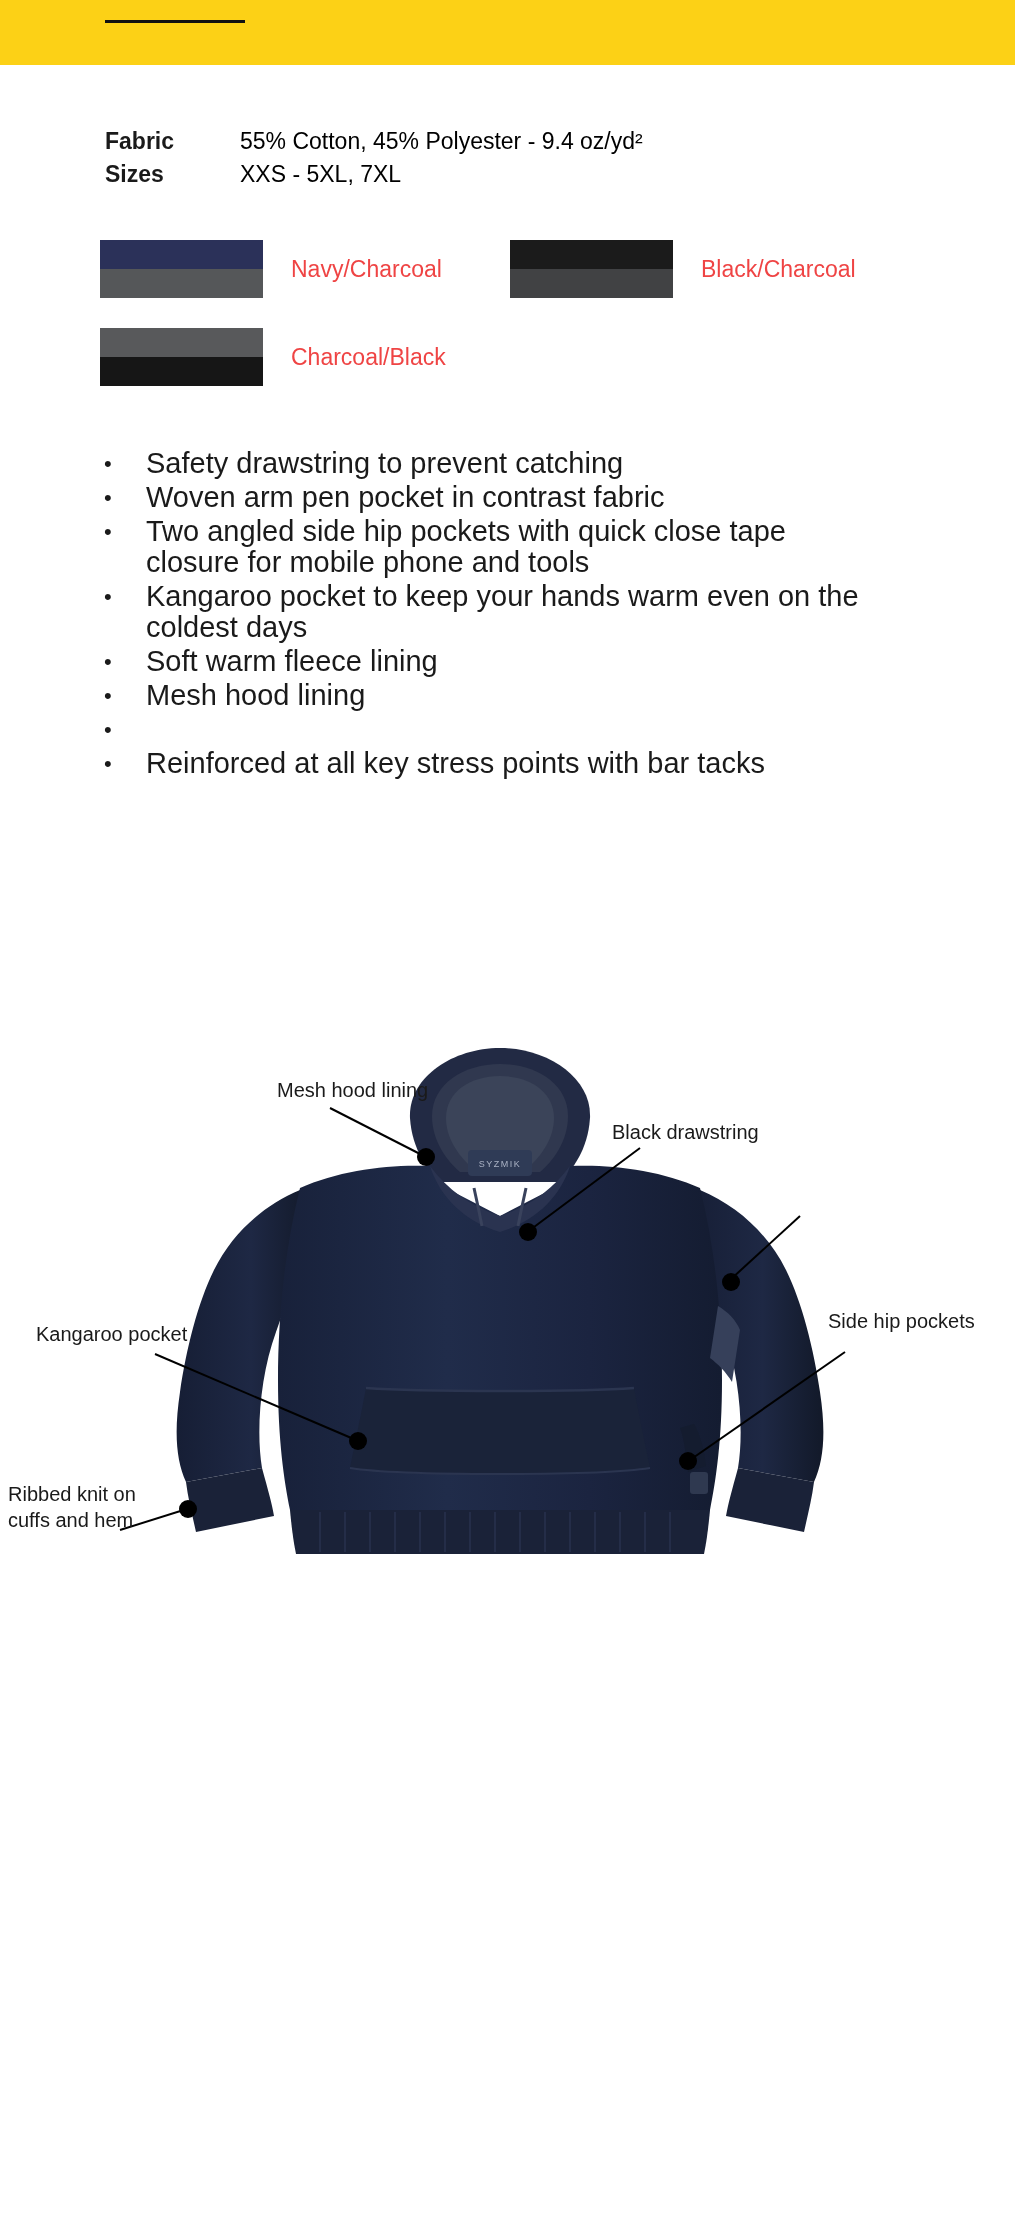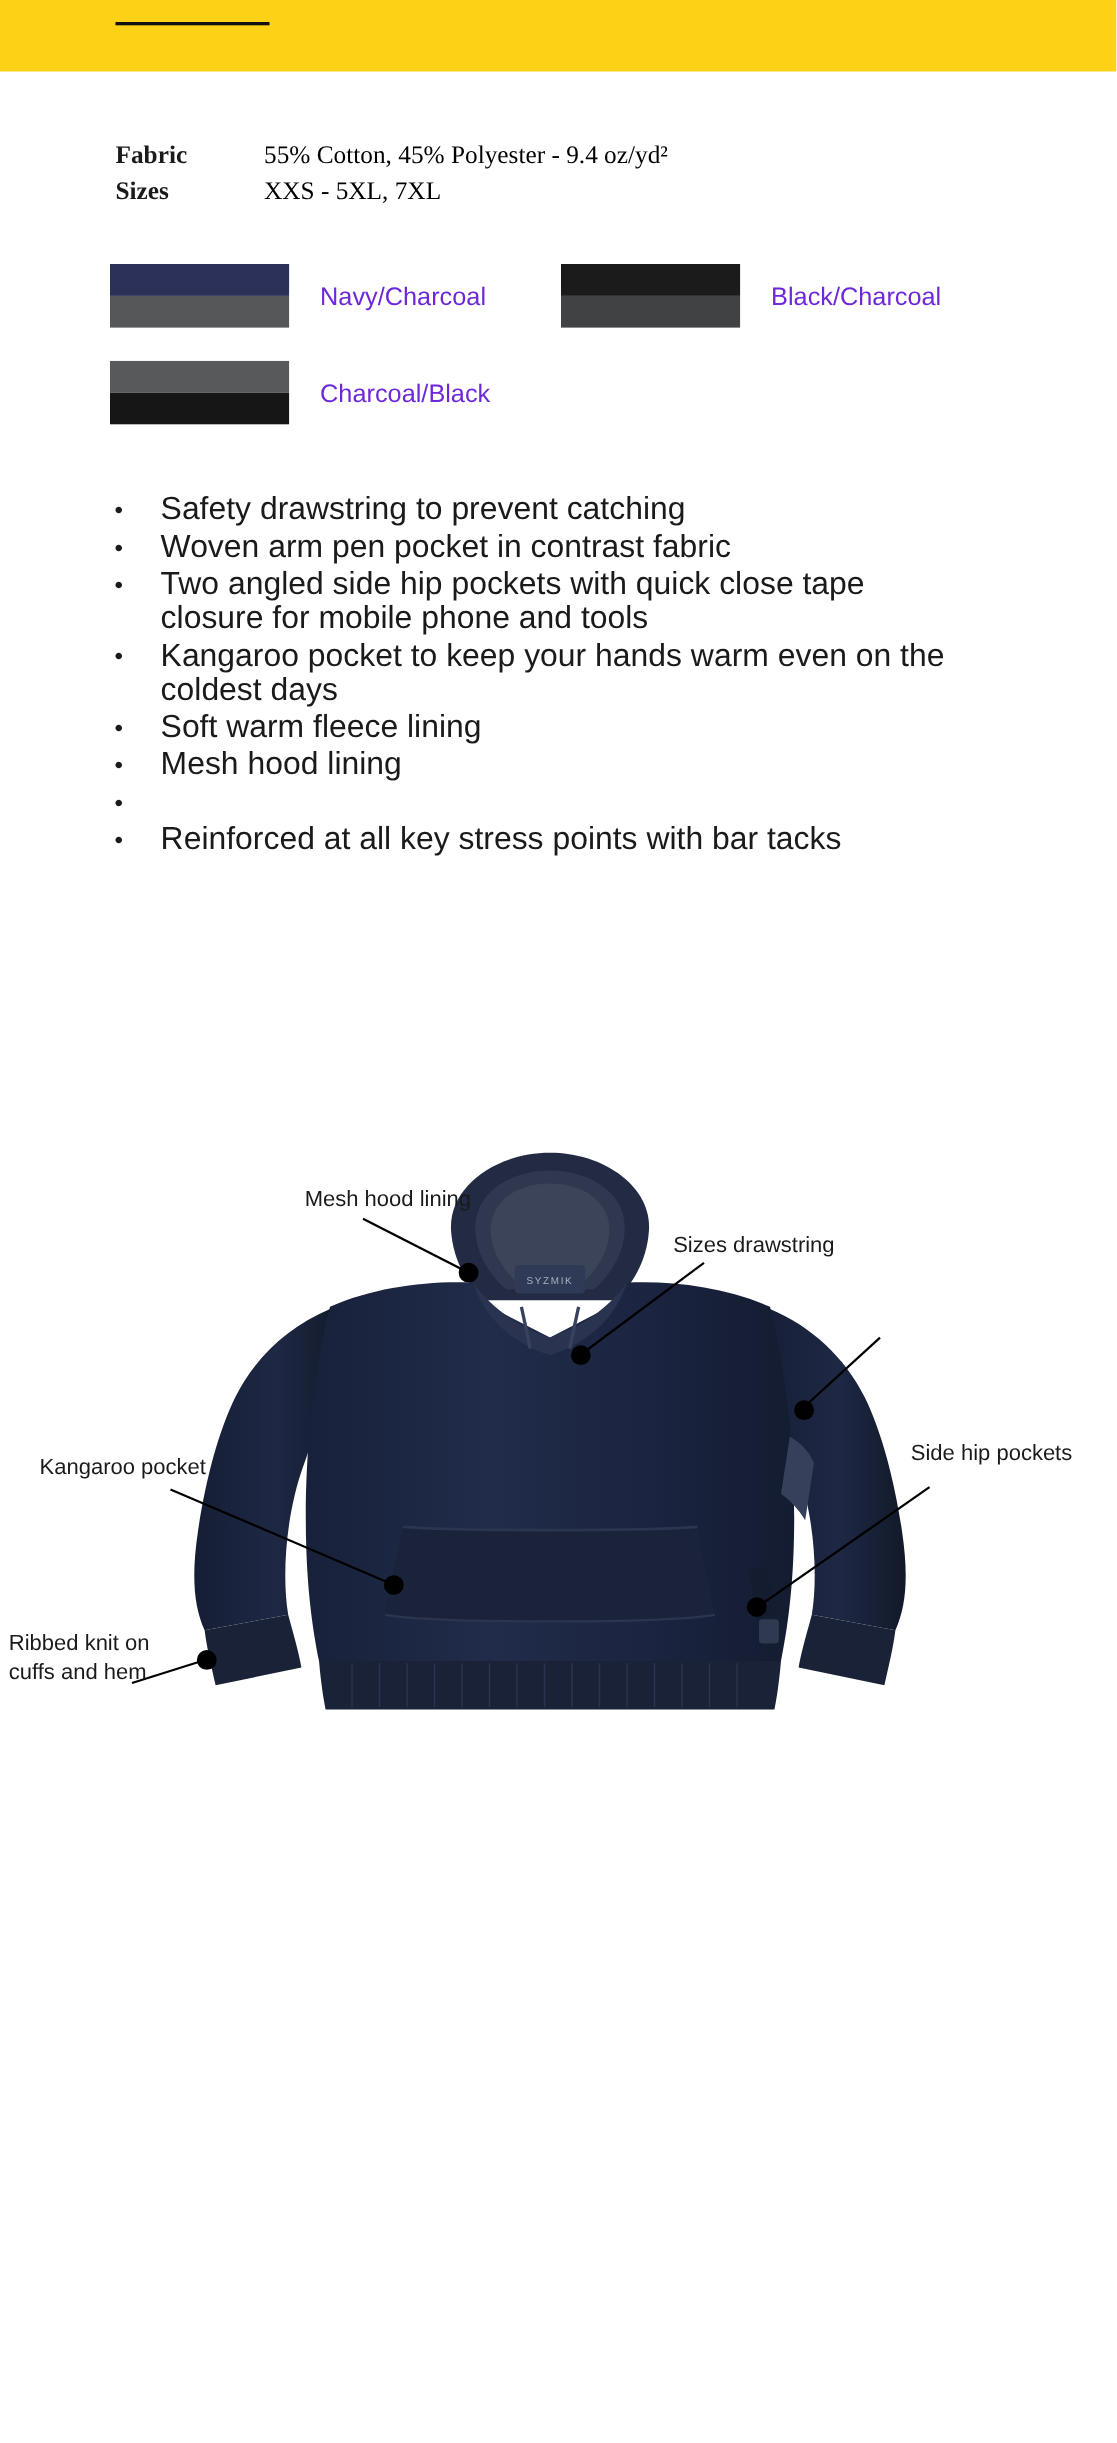--- a/index.html
+++ b/index.html
@@ -33,21 +33,20 @@
     height: 3px;
     background: #111111;
   }
 
   
   .specs {
     position: absolute;
     left: 105px;
     top: 126px;
     width: 720px;
-    font-family: Liberation Serif, serif;
   }
   .spec-row {
     display: flex;
     align-items: flex-start;
     margin-bottom: 3px;
   }
   .spec-label {
     width: 135px;
     font-size: 23px;
     font-weight: bold;
@@ -86,21 +85,21 @@
   }
   .swatch .sw-top {
     height: 29px;
   }
   .swatch .sw-bot {
     height: 29px;
   }
   .colour-label {
     margin-left: 28px;
     font-size: 23px;
-    color: #6d28d9;
+    color: #ef4444;
     line-height: 28px;
   }
 
   
   .features {
     position: absolute;
     left: 100px;
     top: 448px;
     width: 820px;
   }
@@ -327,17 +326,17 @@
       <circle cx="426" cy="137" r="9"></circle>
       <circle cx="528" cy="212" r="9"></circle>
       <circle cx="731" cy="262" r="9"></circle>
       <circle cx="688" cy="441" r="9"></circle>
       <circle cx="358" cy="421" r="9"></circle>
       <circle cx="188" cy="489" r="9"></circle>
     </g>
   </svg>
 
   <div class="callout c-mesh">Mesh hood lining</div>
-  <div class="callout c-draw">Sizes drawstring</div>
+  <div class="callout c-draw">Black drawstring</div>
   <div class="callout c-side">Side hip pockets</div>
   <div class="callout c-kang">Kangaroo pocket</div>
   <div class="callout c-ribbed">Ribbed knit on cuffs and hem</div>
 </div>
 
 </body></html>

